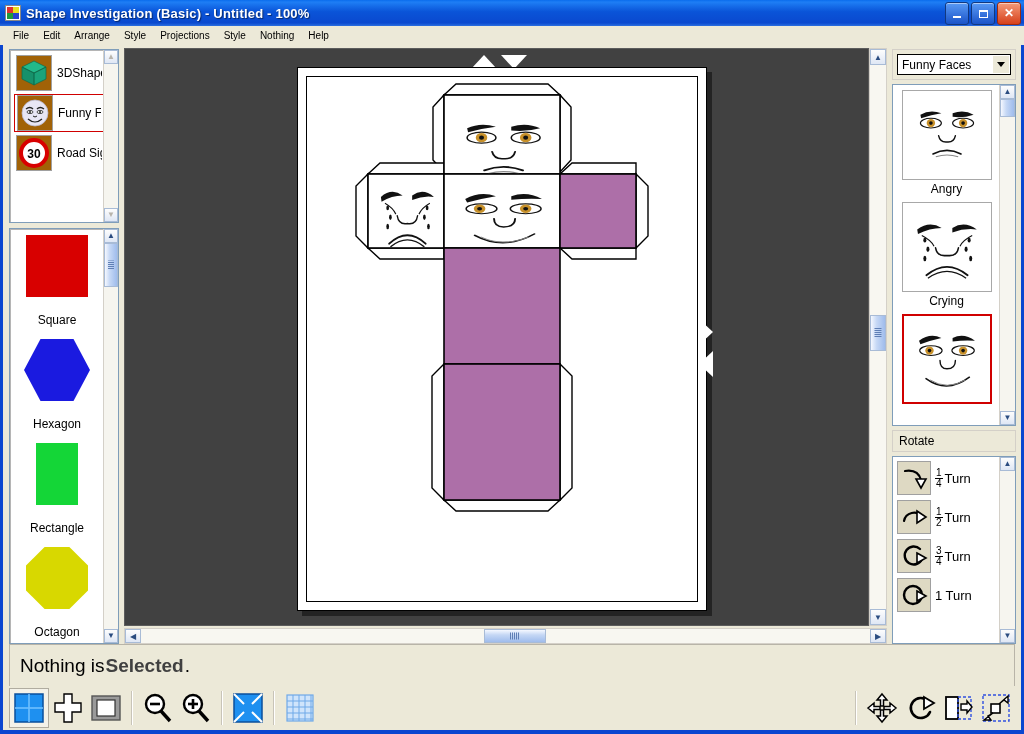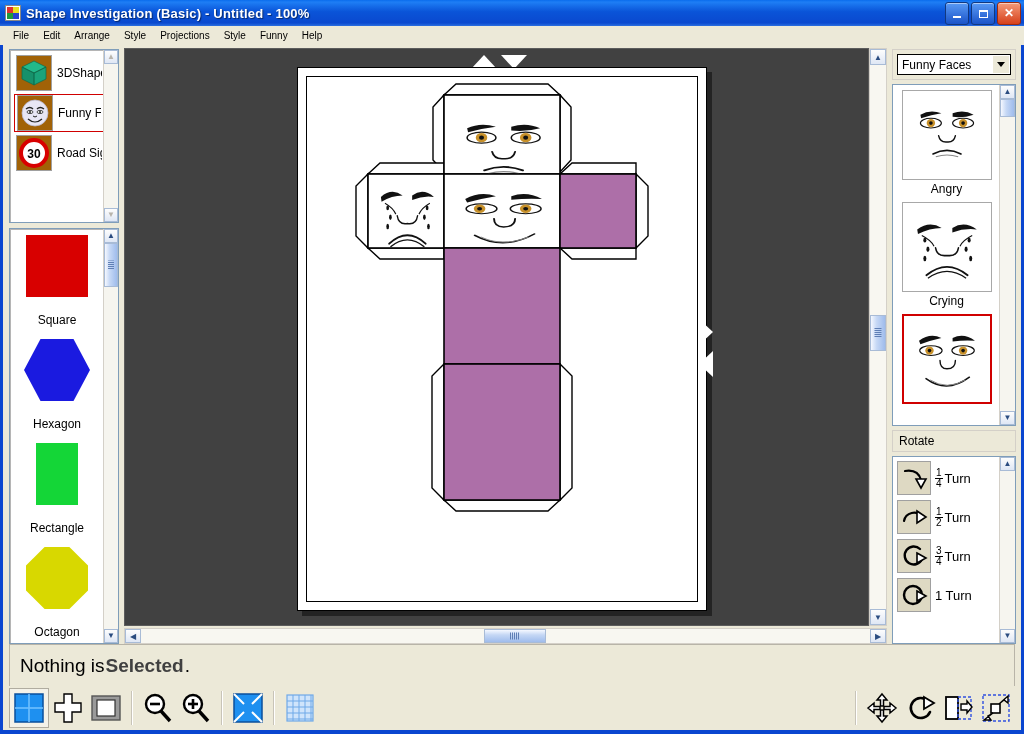--- a/index.html
+++ b/index.html
@@ -275,21 +275,21 @@
     </div>
   </div>
 
   <div class="menubar">
     <div class="menu-item">File</div>
     <div class="menu-item">Edit</div>
     <div class="menu-item">Arrange</div>
     <div class="menu-item">Style</div>
     <div class="menu-item">Projections</div>
     <div class="menu-item">Style</div>
-    <div class="menu-item">Funny</div>
+    <div class="menu-item">Nothing</div>
     <div class="menu-item">Help</div>
   </div>
 
   <div class="bodyrow">
 
     <div class="left-sb">
 
       <div class="panel-sunken cat-list">
         <div class="cat-items">
 

